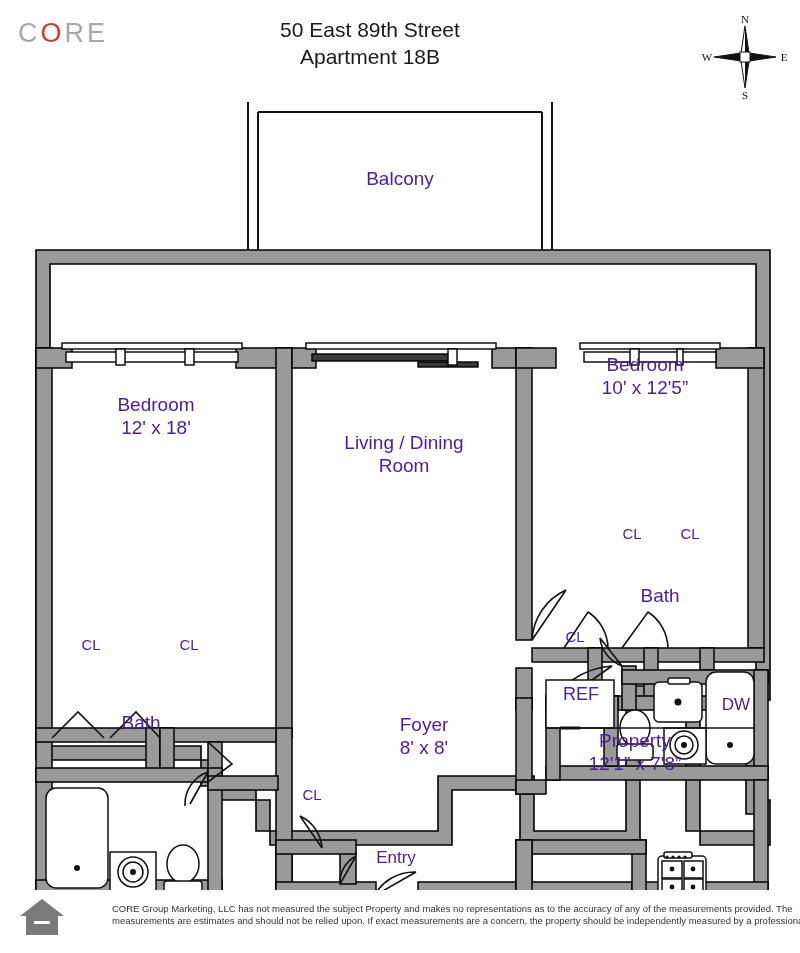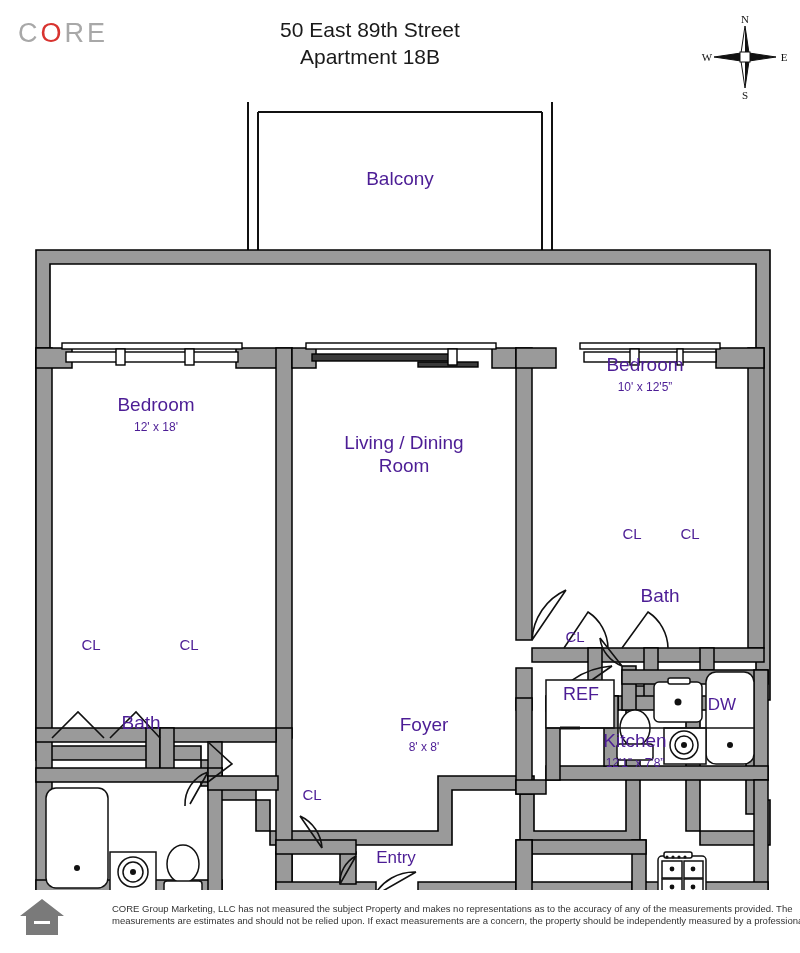--- a/index.html
+++ b/index.html
@@ -15,21 +15,21 @@
          font-size:21px;line-height:27px;color:#1a1a1a;}
   .title .l2{display:block;}
   .compass{position:absolute;left:700px;top:12px;width:90px;height:90px;}
 
   
   #plan{position:absolute;left:0;top:100px;}
 
   
   .rlabel{position:absolute;text-align:center;font-size:19px;line-height:23px;
           color:#4c1d95;white-space:nowrap;}
-  .rlabel .dim{display:block;font-size:12px;}
+  .rlabel .dim{display:block;font-size:19px;}
   .rlabel.sm{font-size:15px;}
 
   
   .fhouse{position:absolute;left:18px;top:896px;width:48px;height:42px;}
   .disclaimer{position:absolute;left:74px;top:903px;width:706px;
               font-size:9.5px;line-height:11.5px;color:#333;
               font-family:"Liberation Sans", sans-serif;margin-left:38px;}
 </style>
 </head>
 <body>
@@ -257,38 +257,38 @@
     <span>Bedroom</span>
     <span class="dim">10' x 12'5”</span>
   </div>
 
   <div class="rlabel" style="left:326px;top:713px;width:196px;">
     <span>Foyer</span>
     <span class="dim">8' x 8'</span>
   </div>
 
   <div class="rlabel" style="left:537px;top:729px;width:196px;">
-    <span>Kitchen</span>
+    <span>Property</span>
     <span class="dim">12'1” x 7'8”</span>
   </div>
 
   <div class="rlabel" style="left:93px;top:711px;width:96px;">Bath</div>
   <div class="rlabel" style="left:615px;top:584px;width:90px;">Bath</div>
 
   <div class="rlabel" style="left:0px;top:167px;width:800px;">Balcony</div>
 
   <div class="rlabel sm" style="left:47px;top:633px;width:88px;">CL</div>
   <div class="rlabel sm" style="left:152px;top:633px;width:74px;">CL</div>
   <div class="rlabel sm" style="left:280px;top:783px;width:64px;">CL</div>
   <div class="rlabel sm" style="left:543px;top:625px;width:64px;">CL</div>
   <div class="rlabel sm" style="left:600px;top:522px;width:64px;">CL</div>
   <div class="rlabel sm" style="left:658px;top:522px;width:64px;">CL</div>
 
   <div class="rlabel" style="left:550px;top:683px;width:62px;font-size:18px;">REF</div>
-  <div class="rlabel" style="left:694px;top:693px;width:56px;font-size:17px;">DW</div>
+  <div class="rlabel" style="left:694px;top:693px;width:56px;font-size:17px;text-align:right;">DW</div>
 
   <div class="rlabel" style="left:336px;top:846px;width:120px;font-size:17px;">Entry</div>
 
   <svg class="fhouse" viewBox="0 0 48 42">
     <path d="M24,3 L46,20 L40,20 L40,39 L8,39 L8,20 L2,20 Z" fill="#7a7a7a"></path>
     <rect x="16" y="20" width="16" height="13" fill="#ffffff"></rect>
     <rect x="16" y="20" width="16" height="5" fill="#7a7a7a"></rect>
     <rect x="16" y="28" width="16" height="5" fill="#7a7a7a"></rect>
   </svg>
   <div class="disclaimer">CORE Group Marketing, LLC has not measured the subject Property and makes no representations as to the accuracy of any of the measurements provided. The measurements are estimates and should not be relied upon. If exact measurements are a concern, the property should be independently measured by a professional.</div>

